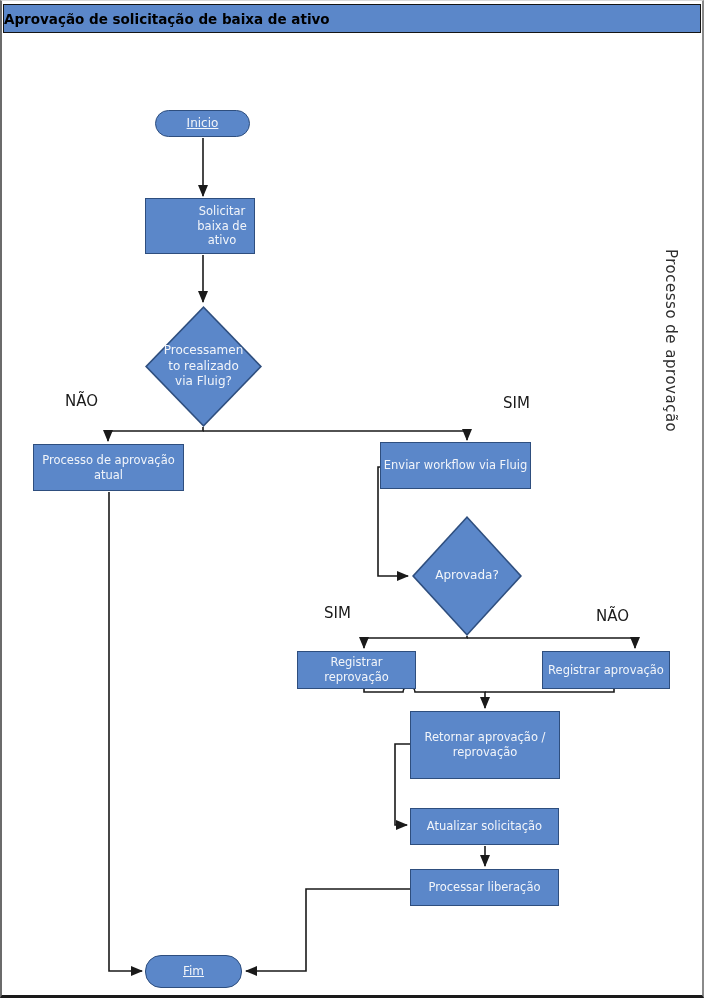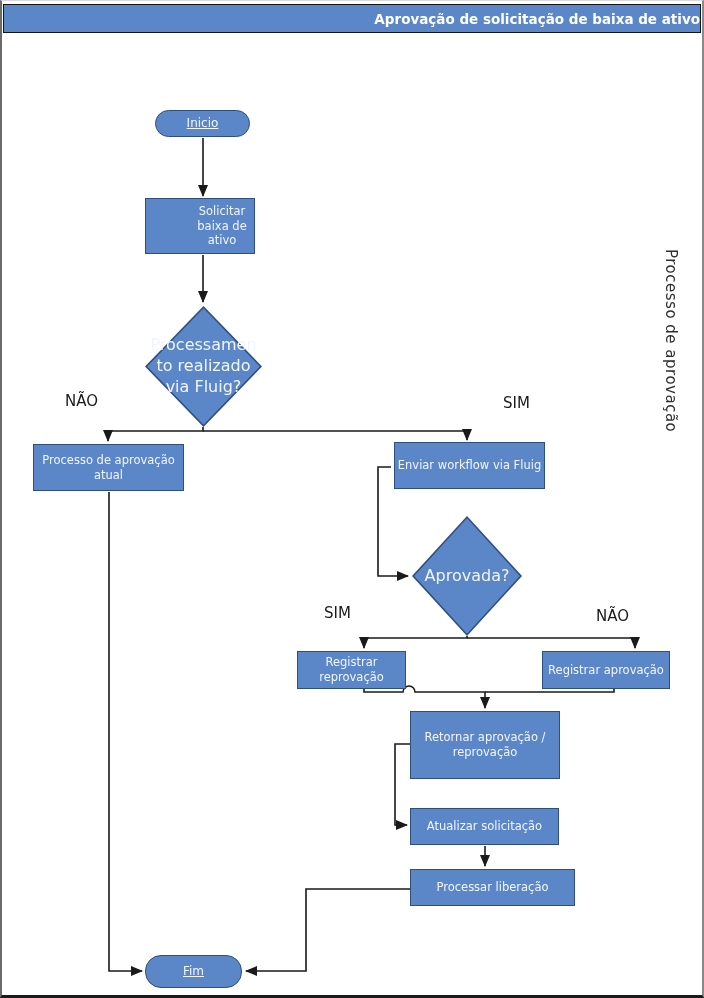--- a/index.html
+++ b/index.html
@@ -4,38 +4,38 @@
 <style>
   html,body{margin:0;padding:0;background:#fff;font-family:"DejaVu Sans","Liberation Sans",sans-serif;}
   .page{
     position:relative;width:704px;height:998px;background:#fff;overflow:hidden;box-sizing:border-box;
     border-left:2px solid #6b6b6b;border-right:2px solid #8a8a8a;
     border-bottom:3px solid #1a1a1a;border-top:1px solid #d9d9d9;
   }
   .header{
     position:absolute;left:1px;right:1px;top:3px;height:29px;box-sizing:border-box;
     background:var(--header-fill);border:1px solid var(--header-border);
-    display:flex;align-items:center;justify-content:flex-end;
-    color:#ffffff;font-weight:bold;font-size:13.5px;padding-left:26px;
+    display:flex;align-items:center;justify-content:flex-start;
+    color:#000000;font-weight:bold;font-size:13.5px;
   }
   svg.wires{position:absolute;left:0;top:0;pointer-events:none;}
   .node{
     position:absolute;box-sizing:border-box;
     background:var(--shape-fill);border:1.5px solid var(--shape-border);
     color:var(--shape-text);display:flex;align-items:center;justify-content:center;
     text-align:center;font-size:11.5px;line-height:1.3;white-space:pre-line;
   }
   .stadium{border-radius:16px;font-size:12px;}
   .diamond-wrap{position:absolute;}
   .diamond-border{position:absolute;inset:0;background:var(--shape-border);
     clip-path:polygon(50% 0,100% 50%,50% 100%,0 50%);}
   .diamond-fill{position:absolute;inset:2.2px;background:var(--shape-fill);
     clip-path:polygon(50% 0,100% 50%,50% 100%,0 50%);}
   .diamond-label{position:absolute;inset:0;display:flex;align-items:center;justify-content:center;
-    text-align:center;color:var(--shape-text);font-size:16px;line-height:1.3;white-space:pre-line;}
+    text-align:center;color:var(--shape-text);font-size:12px;line-height:1.3;white-space:pre-line;}
   .edge-label{position:absolute;font-size:15px;color:var(--label-text);}
   .lane-label{
     position:absolute;top:248px;left:660px;writing-mode:vertical-rl;
     font-size:15px;color:#2e2e2e;letter-spacing:0.5px;
   }
 </style>
 </head>
 <body>
 
 <div class="page">
@@ -87,51 +87,51 @@
   </div>
 
   <div class="edge-label" style="left:63px;top:391px;">NÃO</div>
   <div class="edge-label" style="left:501px;top:393px;">SIM</div>
 
   <div class="node" style="left:31px;top:443px;width:151px;height:47px;">
     <span>Processo de aprovação
 atual</span>
   </div>
 
-  <div class="node" style="left:392px;top:441px;width:151px;height:47px;align-items:center;">
+  <div class="node" style="left:378px;top:441px;width:151px;height:47px;align-items:center;">
     <span>Enviar workflow via Fluig</span>
   </div>
 
   <div class="diamond-wrap" style="left:410px;top:515px;width:110px;height:120px;">
     <div class="diamond-border"></div>
     <div class="diamond-fill"></div>
     <div class="diamond-label">Aprovada?</div>
   </div>
 
   <div class="edge-label" style="left:322px;top:603px;">SIM</div>
   <div class="edge-label" style="left:594px;top:606px;">NÃO</div>
 
-  <div class="node" style="left:295px;top:650px;width:109px;height:38px;">
+  <div class="node" style="left:295px;top:650px;width:119px;height:38px;">
     <span>Registrar reprovação</span>
   </div>
 
   <div class="node" style="left:540px;top:650px;width:128px;height:38px;">
     <span>Registrar aprovação</span>
   </div>
 
   <div class="node" style="left:408px;top:710px;width:150px;height:68px;">
     <span>Retornar aprovação /
 reprovação</span>
   </div>
 
   <div class="node" style="left:408px;top:807px;width:149px;height:37px;">
     <span>Atualizar solicitação</span>
   </div>
 
-  <div class="node" style="left:408px;top:868px;width:165px;height:37px;">
+  <div class="node" style="left:408px;top:868px;width:149px;height:37px;">
     <span>Processar liberação</span>
   </div>
 
   <div class="node stadium" style="left:143px;top:954px;width:97px;height:33px;text-decoration:underline;">
     <span>Fim</span>
   </div>
 
 </div>
 
 </body></html>

